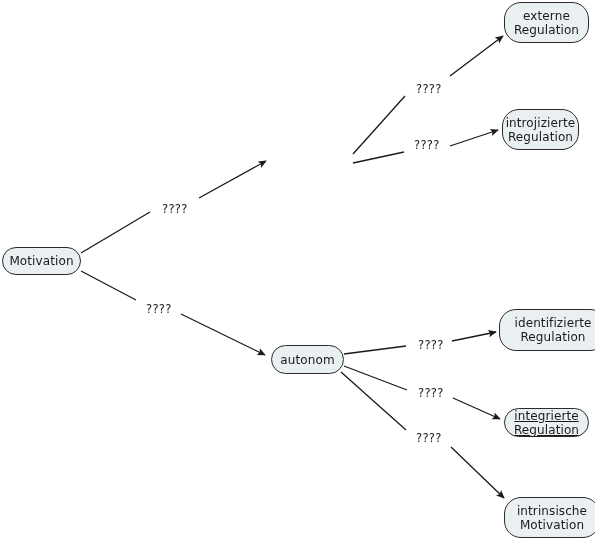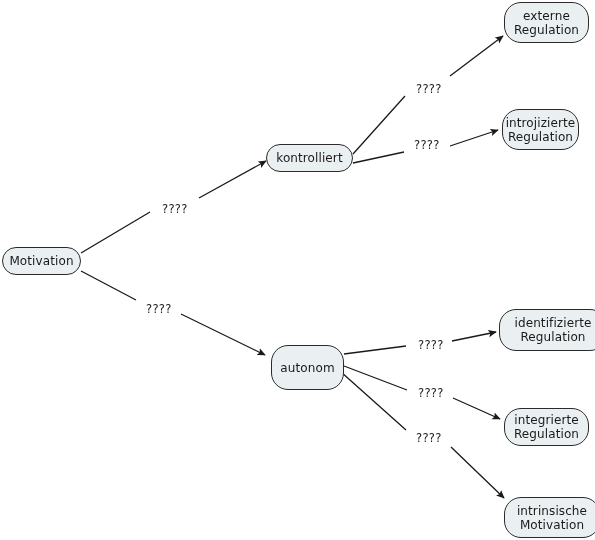--- a/index.html
+++ b/index.html
@@ -72,29 +72,28 @@
     <path fill="none" stroke="#1a1a1a" stroke-width="1.3" marker-end="url(#arrow)" d="M 353,163 L 404,152 M 450,146 L 498,130"></path>
 
     <path fill="none" stroke="#1a1a1a" stroke-width="1.3" marker-end="url(#arrow)" d="M 344,354 L 406,346 M 452,341 L 496,332"></path>
 
     <path fill="none" stroke="#1a1a1a" stroke-width="1.3" marker-end="url(#arrow)" d="M 344,366 L 407,390 M 453,398 L 500,419"></path>
 
     <path fill="none" stroke="#1a1a1a" stroke-width="1.3" marker-end="url(#arrow)" d="M 341,372 L 406,430 M 451,447 L 504,498"></path>
   </svg>
 
   <div class="node" style="left: 2px; top: 247px; width: 79px; height: 28px;">Motivation</div>
-  <div class="node" style="left: 266px; top: 144px; width: 87px; height: 28px;">kontrolliert</div>
-  <div class="node" style="left: 271px; top: 345px; width: 73px; height: 45px;">autonom</div>
+  <div class="node" style="left: 271px; top: 345px; width: 73px; height: 29px;">autonom</div>
   <div class="node" style="left: 504px; top: 2px; width: 85px; height: 41px;">externe
 Regulation</div>
   <div class="node" style="left: 502px; top: 109px; width: 77px; height: 41px;">introjizierte
 Regulation</div>
   <div class="node" style="left: 499px; top: 309px; width: 108px; height: 42px;">identifizierte
 Regulation</div>
-  <div class="node" style="left: 504px; top: 408px; width: 85px; height: 38px;">integrierte
+  <div class="node" style="left: 504px; top: 408px; width: 85px; height: 29px; text-decoration: underline;">integrierte
 Regulation</div>
   <div class="node" style="left: 504px; top: 497px; width: 96px; height: 41px;">intrinsische
 Motivation</div>
 
   <div class="edge-label" style="left: 160px; top: 203px;">????</div>
   <div class="edge-label" style="left: 144px; top: 303px;">????</div>
   <div class="edge-label" style="left: 414px; top: 83px;">????</div>
   <div class="edge-label" style="left: 412px; top: 139px;">????</div>
   <div class="edge-label" style="left: 416px; top: 339px;">????</div>
   <div class="edge-label" style="left: 416px; top: 387px;">????</div>

